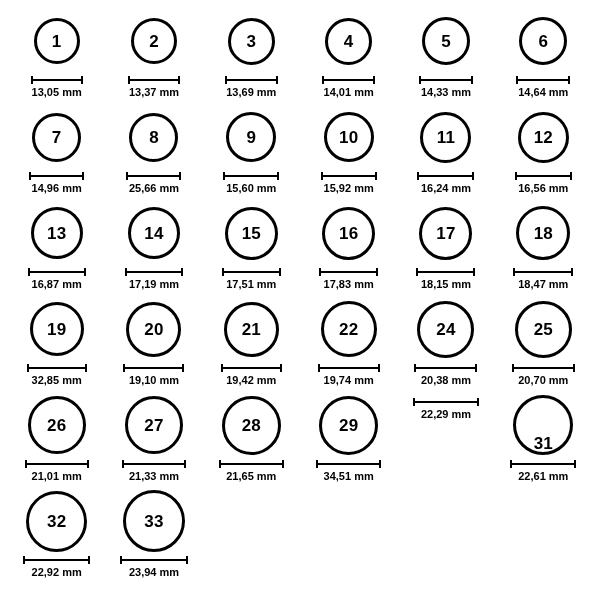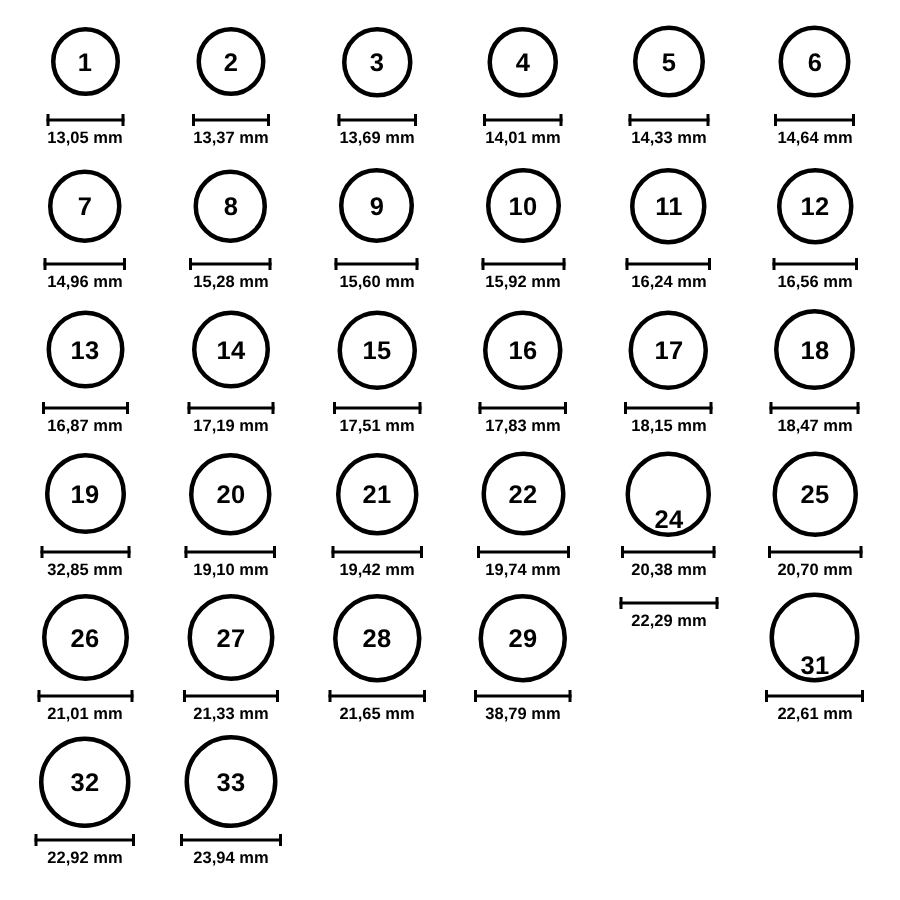--- a/index.html
+++ b/index.html
@@ -175,21 +175,21 @@
       </div>
       <div class="cell">
         <div class="ring-wrap">
           <div class="ring" style="width: 49px; height: 49px;">
             <span class="ring-label">8</span>
           </div>
         </div>
         <div class="measure">
           <div class="bar" style="width: 55px;"></div>
         </div>
-        <div class="mm-label">15,28 mm</div>
+        <div class="mm-label">25,66 mm</div>
       </div>
       <div class="cell">
         <div class="ring-wrap">
           <div class="ring" style="width: 50px; height: 50px;">
             <span class="ring-label">9</span>
           </div>
         </div>
         <div class="measure">
           <div class="bar" style="width: 56px;"></div>
         </div>
@@ -333,21 +333,21 @@
             <span class="ring-label">22</span>
           </div>
         </div>
         <div class="measure">
           <div class="bar" style="width: 62px;"></div>
         </div>
         <div class="mm-label">19,74 mm</div>
       </div>
       <div class="cell">
         <div class="ring-wrap">
-          <div class="ring" style="width: 57px; height: 57px; align-items: flex-end;">
+          <div class="ring" style="width: 57px; height: 57px;">
             <span class="ring-label">24</span>
           </div>
         </div>
         <div class="measure">
           <div class="bar" style="width: 63px;"></div>
         </div>
         <div class="mm-label">20,38 mm</div>
       </div>
       <div class="cell">
         <div class="ring-wrap">
@@ -395,21 +395,21 @@
       </div>
       <div class="cell">
         <div class="ring-wrap">
           <div class="ring" style="width: 59px; height: 59px;">
             <span class="ring-label">29</span>
           </div>
         </div>
         <div class="measure">
           <div class="bar" style="width: 65px;"></div>
         </div>
-        <div class="mm-label">38,79 mm</div>
+        <div class="mm-label">34,51 mm</div>
       </div>
       <div class="cell">
         <div class="measure">
           <div class="bar" style="width: 66px;"></div>
         </div>
         <div class="mm-label">22,29 mm</div>
       </div>
       <div class="cell">
         <div class="ring-wrap">
           <div class="ring" style="width: 60px; height: 60px; align-items: flex-end;">

